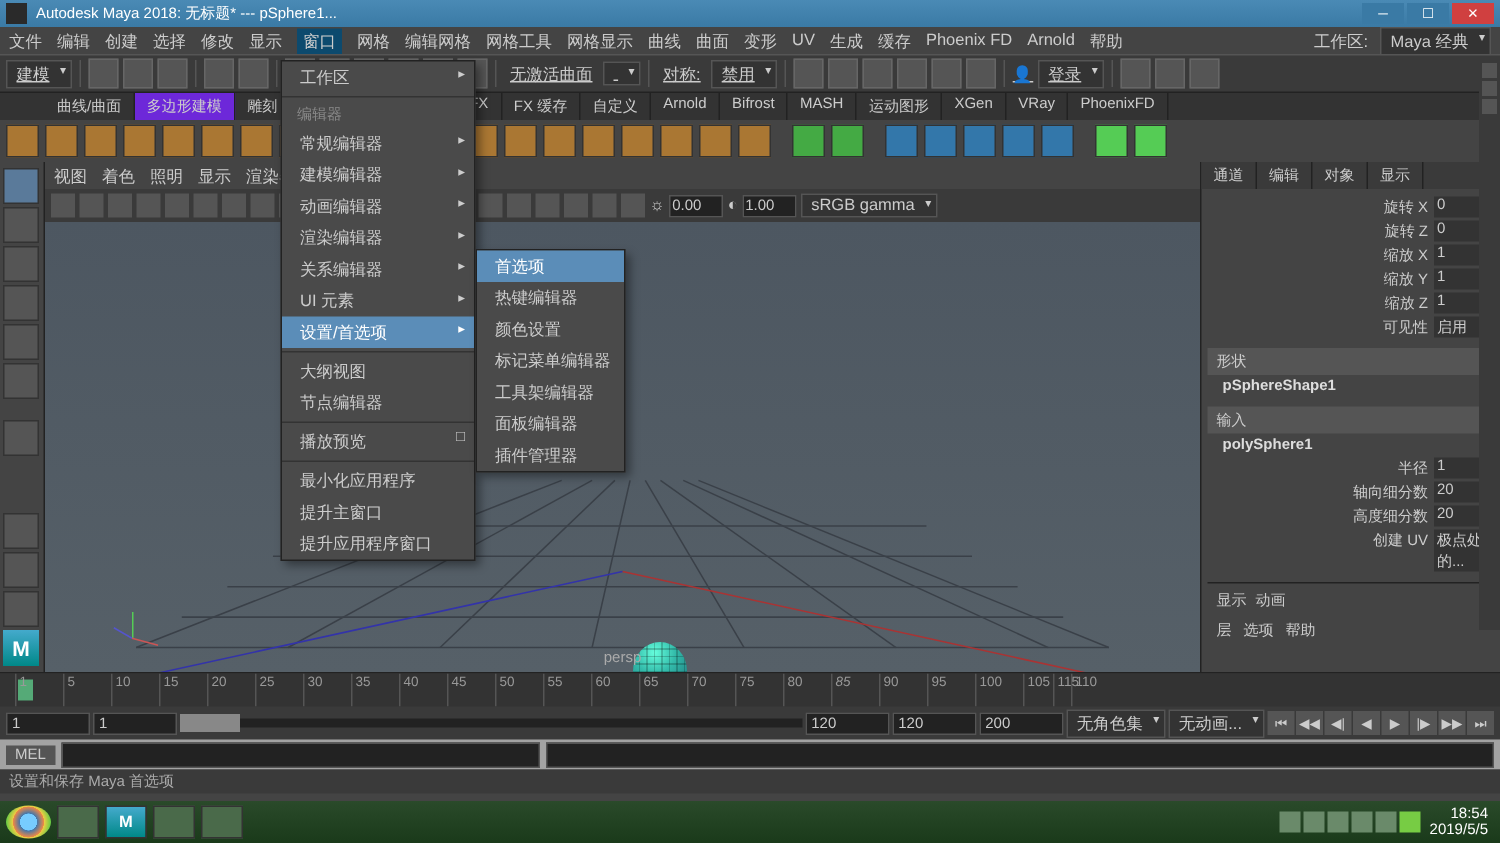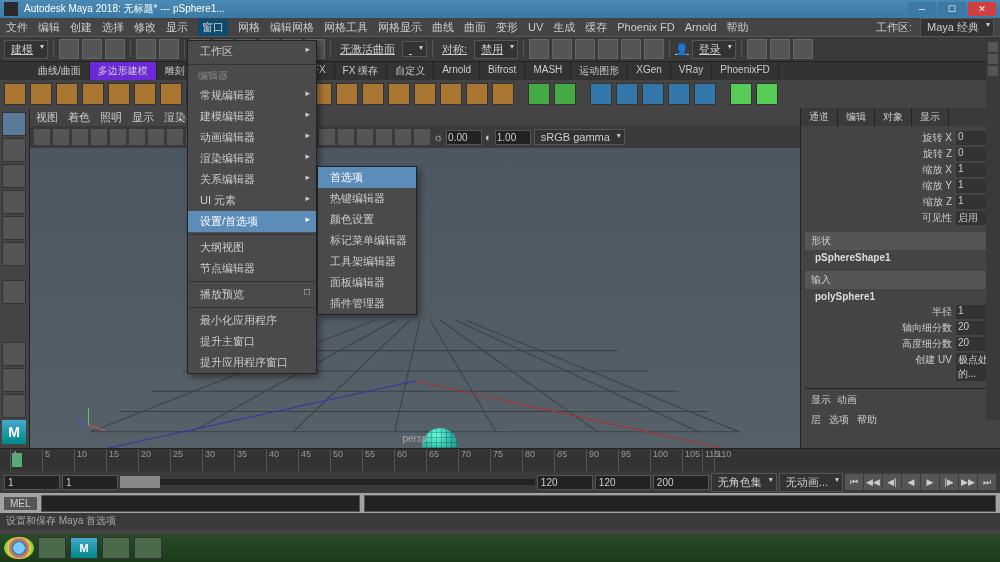--- a/index.html
+++ b/index.html
@@ -505,13 +505,25 @@
 </div>
 
 <div class="statusbar">设置和保存 Maya 首选项</div>
 
 <div class="taskbar">
   <div class="start"></div>
   <div class="tkicon"></div>
   <div class="tkicon maya">M</div>
   <div class="tkicon"></div>
   <div class="tkicon"></div>
+  <div class="tray">
+    <div class="ti"></div>
+    <div class="ti"></div>
+    <div class="ti"></div>
+    <div class="ti"></div>
+    <div class="ti"></div>
+    <div class="ti" style="background:#7c4"></div>
+    <div class="clock">
+      <div>18:54</div>
+        <div>2019/5/5</div>
+    </div>
+  </div>
 </div>
 
 </body></html>

